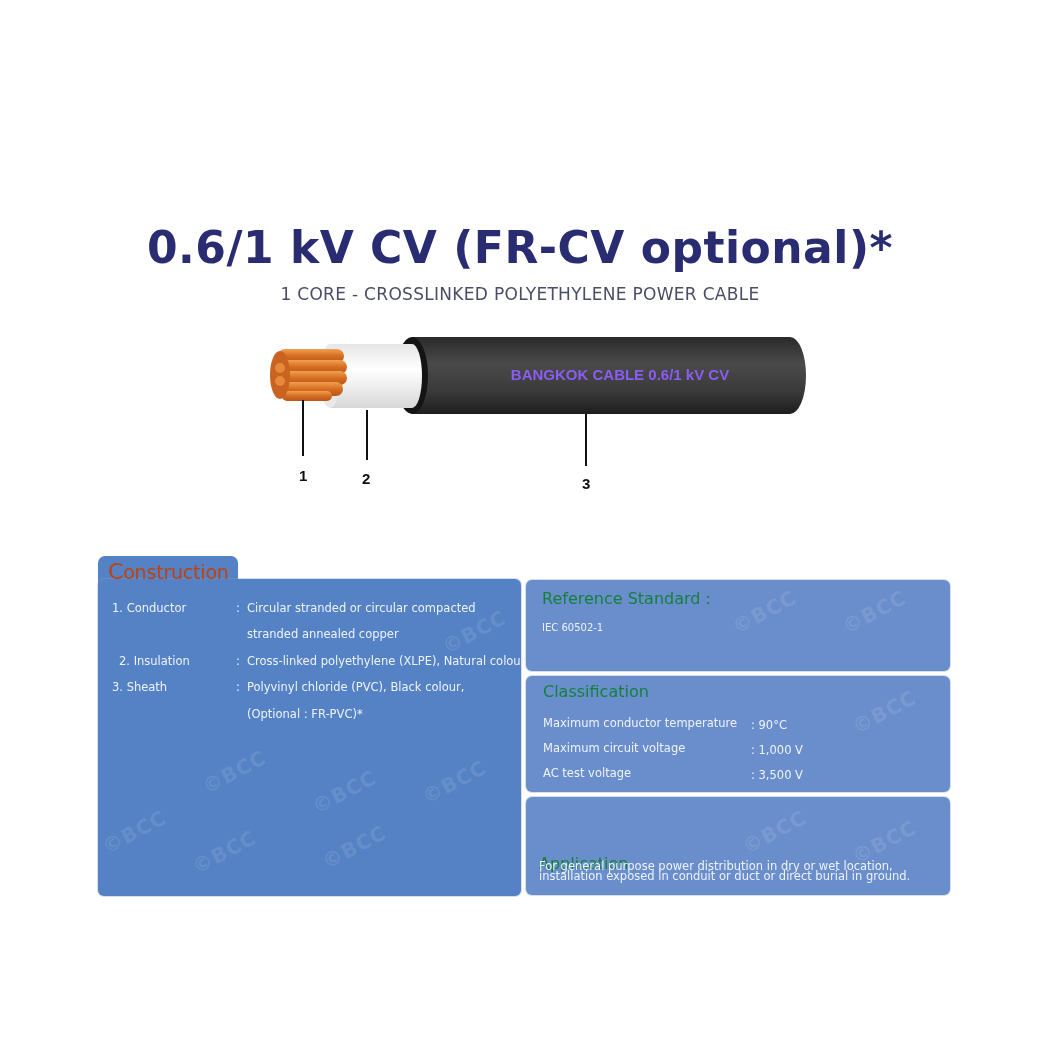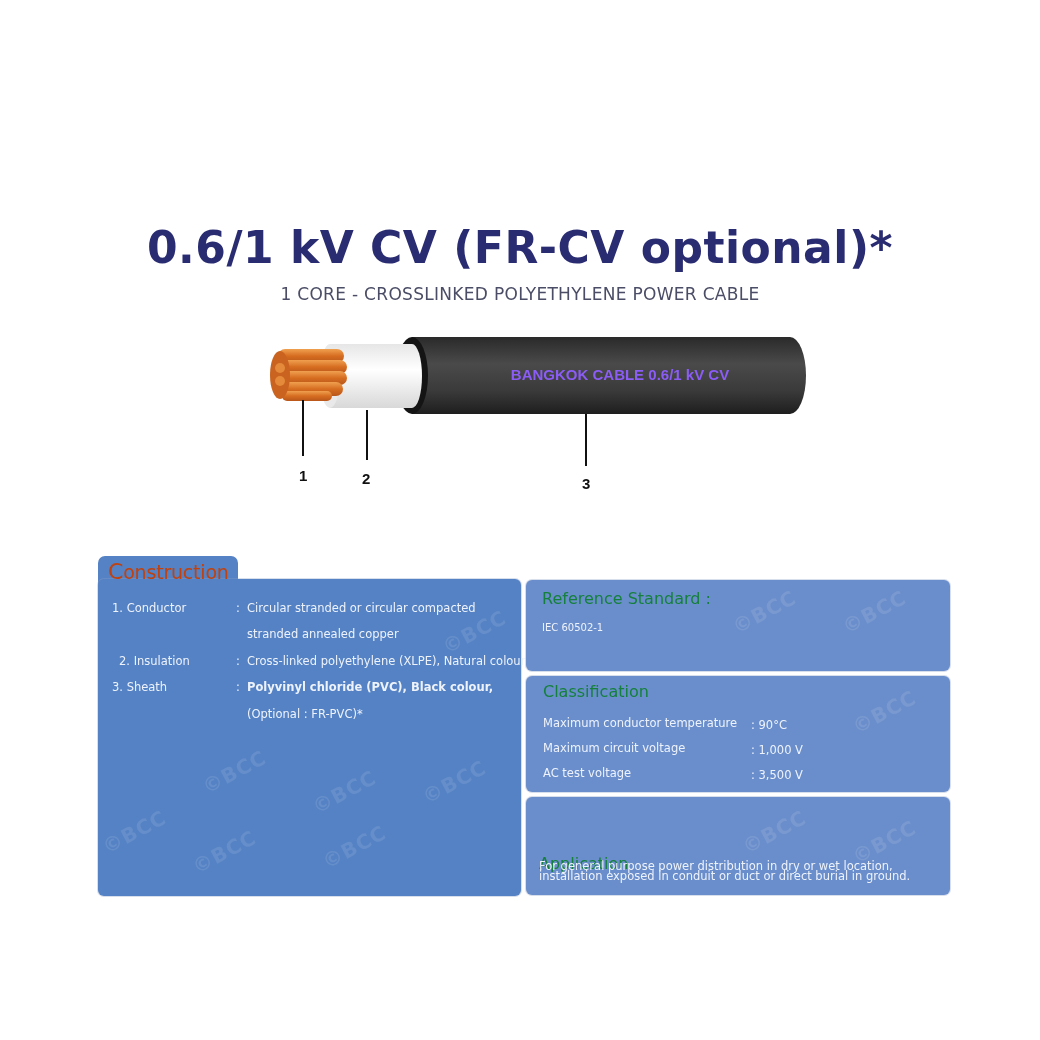--- a/index.html
+++ b/index.html
@@ -130,21 +130,21 @@
   <div class="c-row c-val" style="top:627px;">stranded annealed copper</div>
 </div>
 <div>
   <div class="c-row c-key" style="top:654px;margin-left:7px;">2. Insulation</div>
   <div class="c-row c-colon" style="top:654px;">:</div>
   <div class="c-row c-val" style="top:654px;">Cross-linked polyethylene (XLPE), Natural colour</div>
 </div>
 <div>
   <div class="c-row c-key" style="top:680px;">3. Sheath</div>
   <div class="c-row c-colon" style="top:680px;">:</div>
-  <div class="c-row c-val" style="top:680px;font-weight:bold;">Polyvinyl chloride (PVC), Black colour,</div>
+  <div class="c-row c-val" style="top:680px;">Polyvinyl chloride (PVC), Black colour,</div>
   <div class="c-row c-val" style="top:707px;">(Optional : FR-PVC)*</div>
 </div>
 
 <div class="panel panel-ref"></div>
 <div class="p-title" style="left:542px; top:589px;">Reference Standard :</div>
 <div class="p-text" style="left:542px; top:622px; font-size:10px;">IEC 60502-1</div>
 
 <div class="panel panel-class"></div>
 <div class="p-title" style="left:543px; top:682px;">Classification</div>
 <div>

